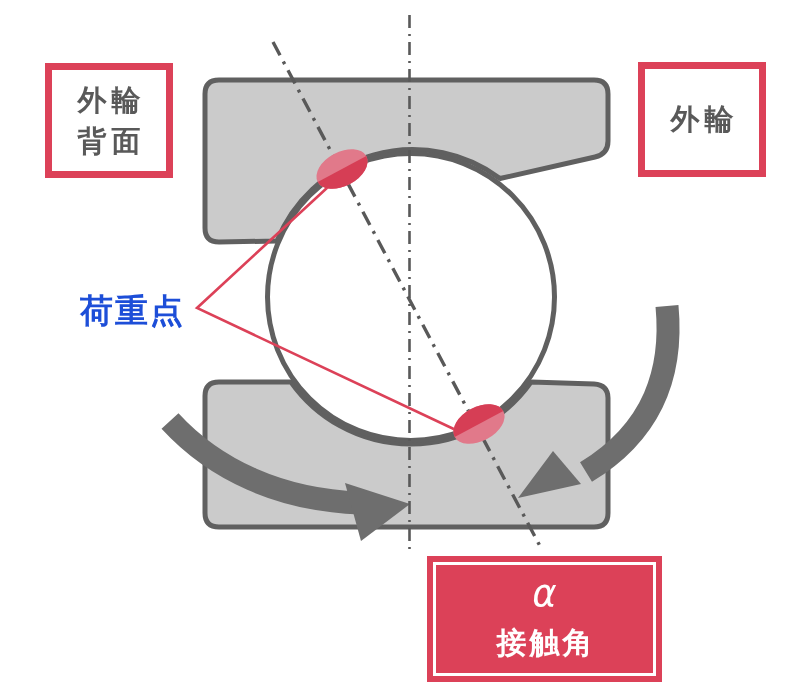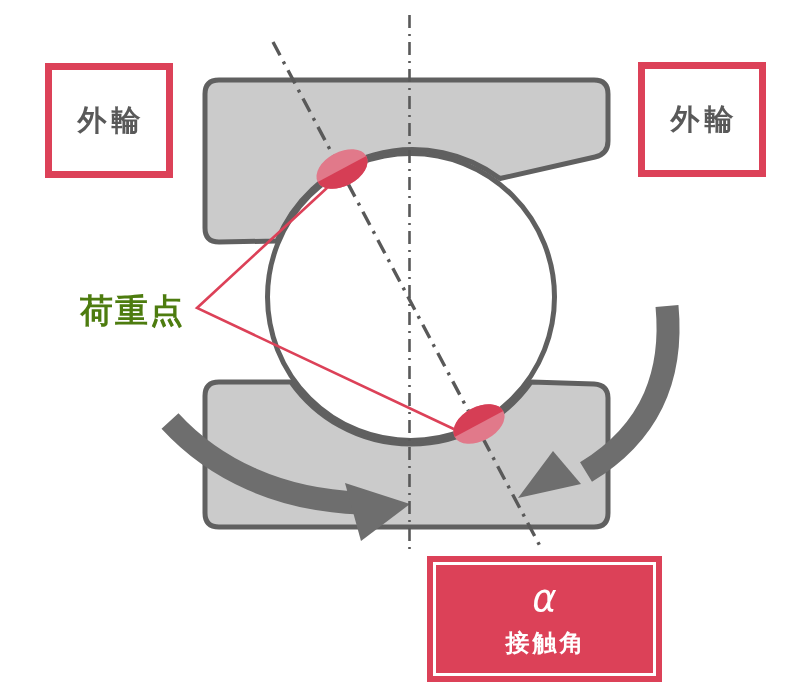--- a/index.html
+++ b/index.html
@@ -8,34 +8,34 @@
   #diagram-svg{position:absolute;left:0;top:0;}
   .frame-label{
     position:absolute;box-sizing:border-box;background:#ffffff;
     border:7px solid #dc4158;color:#595959;display:flex;flex-direction:column;
     align-items:center;justify-content:center;font-size:29px;font-weight:600;
     line-height:1.38;letter-spacing:5px;text-indent:5px;z-index:3;
   }
   #label-outer-ring-back{left:45px;top:63px;width:128px;height:115px;}
   #label-outer-ring-front{left:638px;top:62px;width:128px;height:115px;}
   #label-load-point{
-    position:absolute;left:80px;top:289px;color:#4d7c0f;font-size:33px;
+    position:absolute;left:80px;top:289px;color:#1d4ed8;font-size:33px;
     font-weight:700;letter-spacing:2px;z-index:3;
   }
   #contact-angle-box{
     position:absolute;left:427px;top:556px;width:235px;height:126px;
     background:#dc4158;z-index:3;display:flex;flex-direction:column;
     align-items:center;justify-content:center;color:#ffffff;
   }
   #contact-angle-box .inner-frame{
     position:absolute;left:6px;top:6px;right:6px;bottom:6px;
     border:3px solid #ffffff;pointer-events:none;
   }
   .alpha-symbol{font-size:37px;font-style:italic;line-height:1.1;}
-  .contact-angle-text{font-size:24px;font-weight:600;letter-spacing:3px;text-indent:3px;margin-top:8px;}
+  .contact-angle-text{font-size:30px;font-weight:600;letter-spacing:3px;text-indent:3px;margin-top:8px;}
 </style>
 </head>
 <body>
 
 <div id="canvas">
 
   <svg id="diagram-svg" width="800" height="698" viewBox="0 0 800 698">
 
     <path d="M 219 80 L 594 80 Q 608 80 608 94 L 608 141 Q 608 154 595 157 L 500 178.5
              A 146.5 146.5 0 0 0 277 241 L 219 242 Q 205 242 205 228 L 205 94 Q 205 80 219 80 Z" fill="#cbcbcb" stroke="#606060" stroke-width="5" stroke-linejoin="round"></path>
@@ -67,20 +67,21 @@
     </g>
 
     <g transform="translate(479,424) rotate(-28)">
       <ellipse cx="0" cy="0" rx="27.5" ry="17" fill="#e1798a"></ellipse>
       <path d="M -27.5 0 A 27.5 17 0 0 1 27.5 0 Z" fill="#d63e55"></path>
     </g>
   </svg>
 
   <div class="frame-label" id="label-outer-ring-back">
     <span>外輪</span>
+    <span>背面</span>
   </div>
 
   <div class="frame-label" id="label-outer-ring-front">
     <span>外輪</span>
   </div>
 
   <div id="label-load-point">荷重点</div>
 
   <div id="contact-angle-box">
     <div class="inner-frame"></div>

